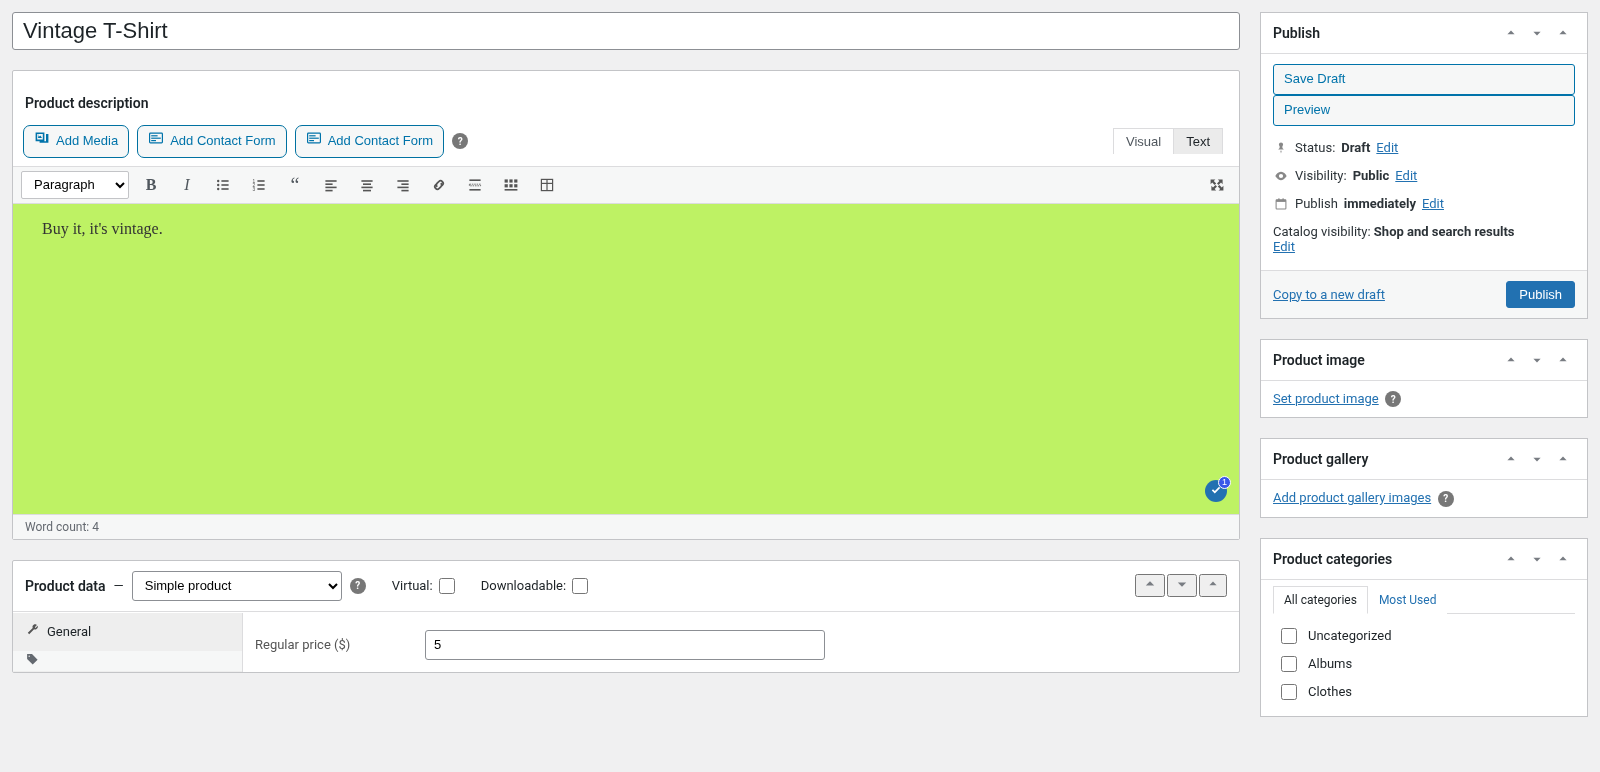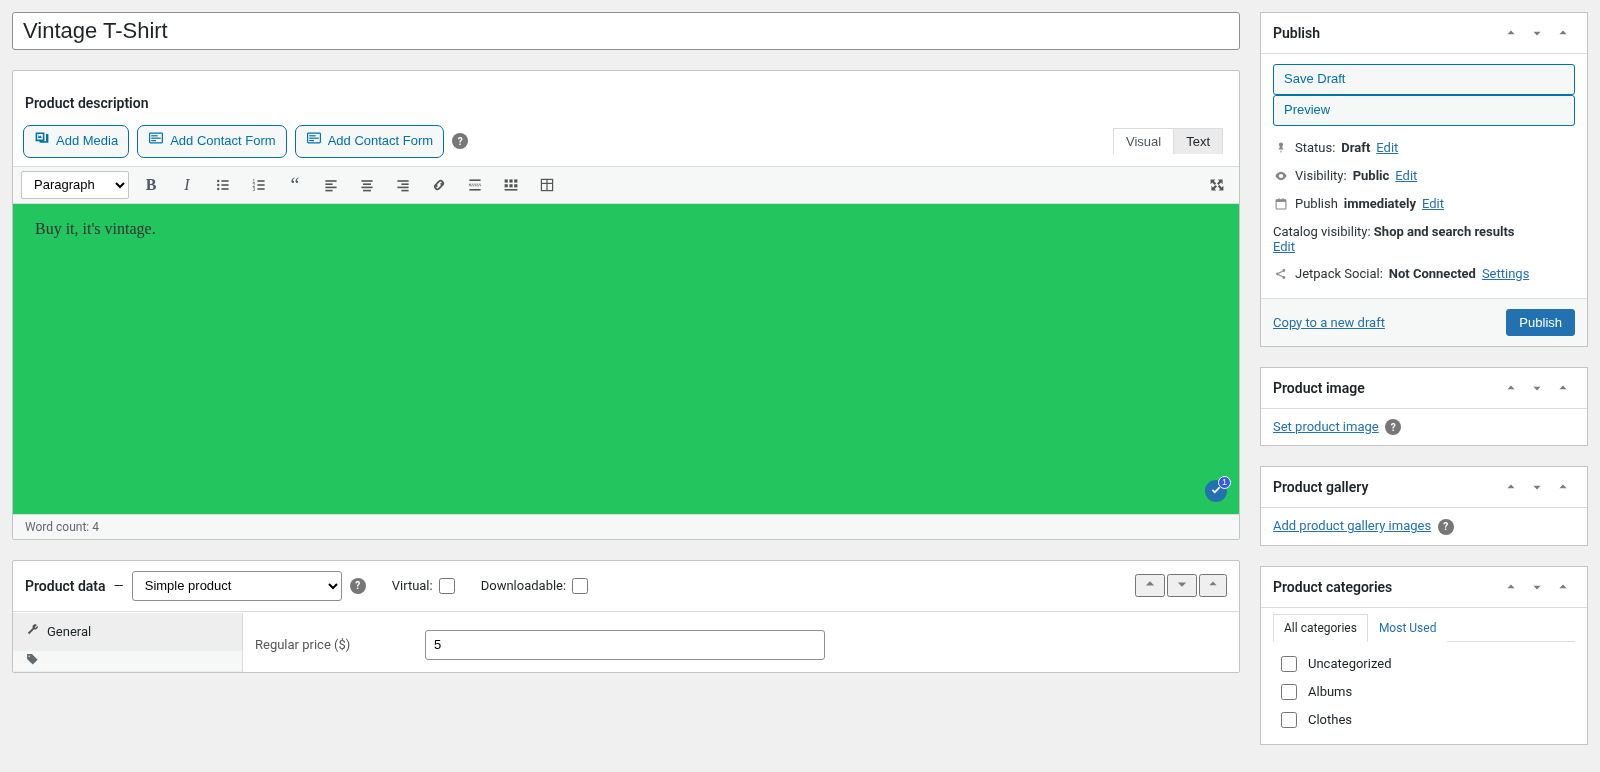--- a/index.html
+++ b/index.html
@@ -104,21 +104,21 @@
   }
   .tbtn {
     width:28px; height:28px; display:flex; align-items:center; justify-content:center;
     color:#50575e; background:transparent; border:none; cursor:pointer; border-radius:2px;
   }
   .tbtn svg { width:20px; height:20px; fill:#555; }
   .dfw-btn { margin-left:auto; }
 
   
   .editor-canvas {
-    background:#22c55e; padding:16px 22px; min-height:310px;
+    background:#bef264; padding:16px 29px; min-height:310px;
     font-family: Georgia, "Times New Roman", serif;
     font-size:16px; color:#333; position:relative;
   }
   .jp-badge {
     position:absolute; right:12px; bottom:12px;
     width:22px; height:22px; border-radius:50%; background:#2271b1;
     display:flex; align-items:center; justify-content:center; color:#fff;
   }
   .jp-badge .count {
     position:absolute; top:-4px; right:-4px; background:#3858e9; color:#fff;
@@ -472,33 +472,20 @@
             </span>
           <span>Publish </span>
           <b>immediately</b>
           <a class="link">Edit</a>
         </div>
         <div class="side-row" style="display:block;">
           <span>Catalog visibility: </span>
           <b>Shop and search results</b><br>
           <a class="link">Edit</a>
         </div>
-        <div class="side-row">
-          <span class="icon">
-              <svg width="14" height="14" viewBox="0 0 20 20" fill="#888">
-                <circle cx="5" cy="10" r="2"></circle>
-                <circle cx="14" cy="5" r="2"></circle>
-                <circle cx="14" cy="15" r="2"></circle>
-                <path d="M6.5 9l6-3M6.5 11l6 3" stroke="#888" stroke-width="1.5"></path>
-              </svg>
-            </span>
-          <span>Jetpack Social: </span>
-          <b>Not Connected</b>
-          <a class="link">Settings</a>
-        </div>
       </div>
       <div class="side-actions">
         <a class="link">Copy to a new draft</a>
         <button class="primary-btn">Publish</button>
       </div>
     </div>
 
     <div class="side-postbox">
       <div class="side-header">
         <h2>Product image</h2>

